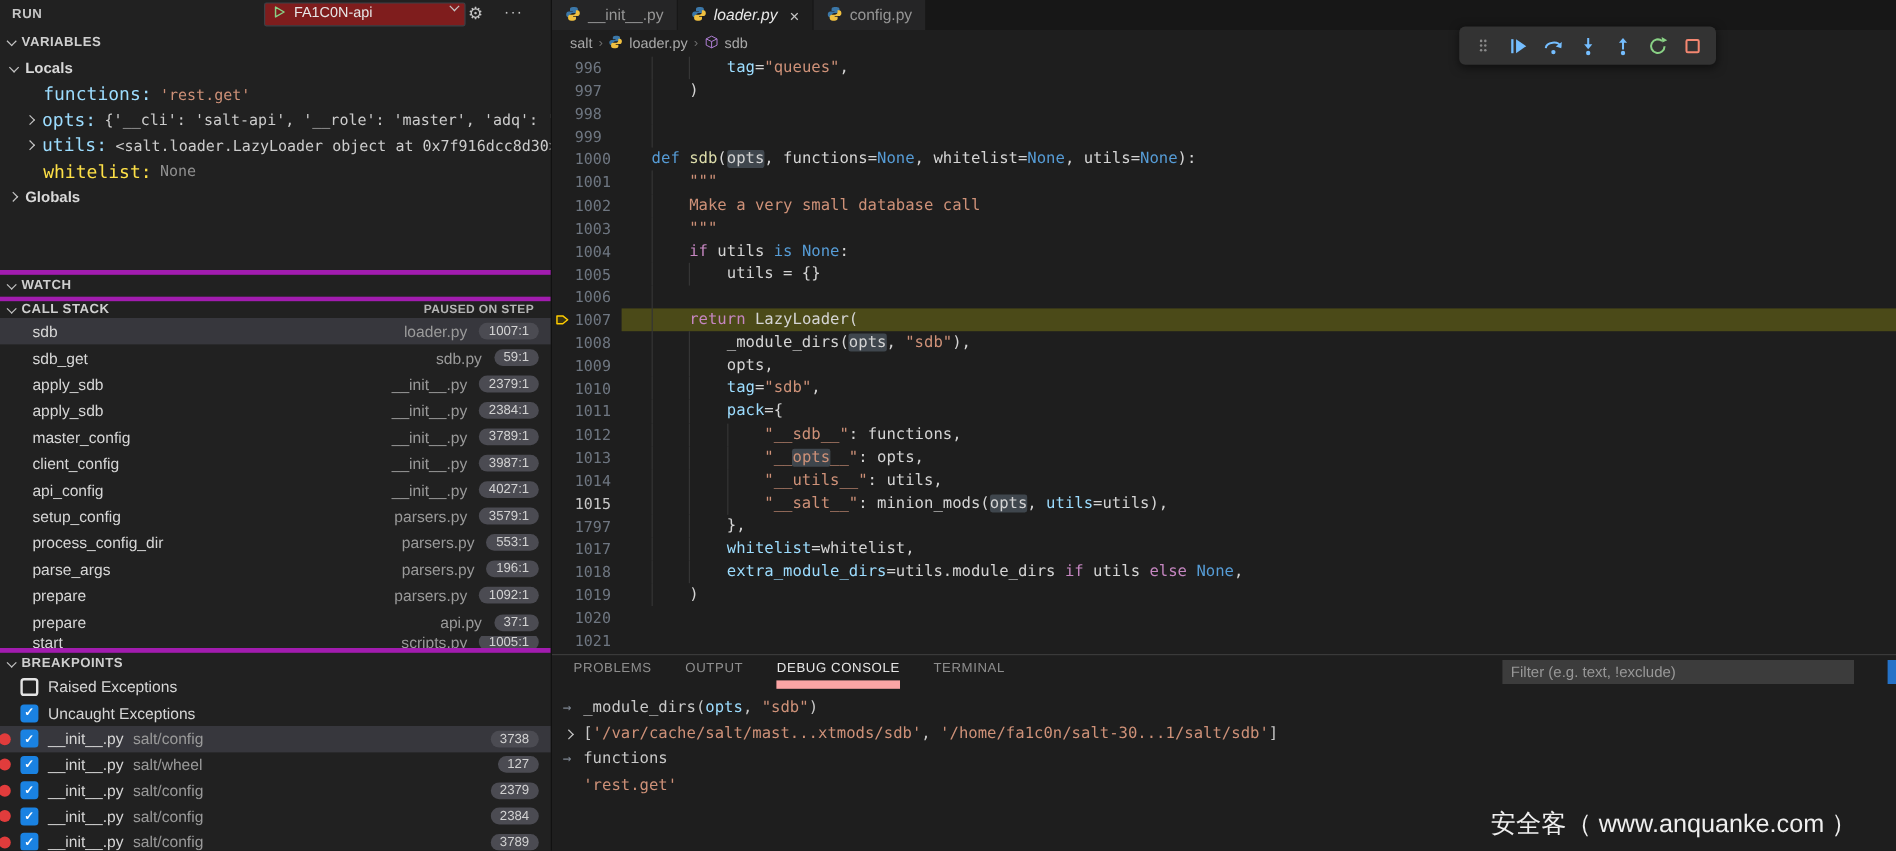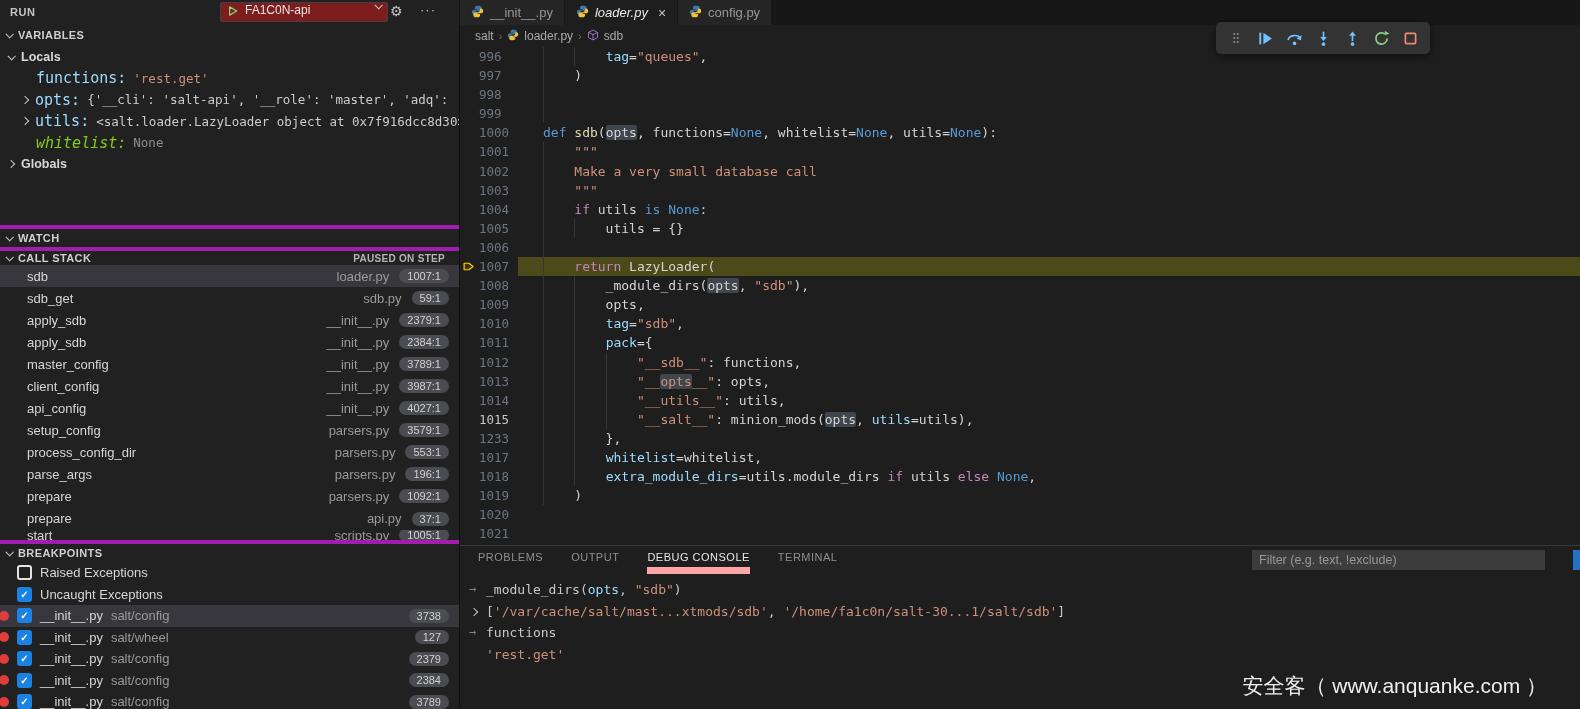--- a/index.html
+++ b/index.html
@@ -128,21 +128,21 @@
           <span class="chev right"></span>
           <span class="vname">opts:</span>
           <span class="vval plain">{'__cli': 'salt-api', '__role': 'master', 'adq': 'sdb://poc/…</span>
         </div>
         <div class="vrow item">
           <span class="chev right"></span>
           <span class="vname">utils:</span>
           <span class="vval plain">&lt;salt.loader.LazyLoader object at 0x7f916dcc8d30&gt;</span>
         </div>
         <div class="vrow item noexp">
-          <span class="vname" style="color: #84cc16; font-style: italic;">whitelist:</span>
+          <span class="vname" style="color: #fde047;">whitelist:</span>
           <span class="vval dim">None</span>
         </div>
         <div class="vrow">
           <span class="chev right"></span>
           <span class="lbl">Globals</span>
         </div>
       </div>
   </div>
 
   <div class="sec-watch">
@@ -426,21 +426,21 @@
         <span class="lnum">1014</span>
         <span class="lcode"><i class="guide" style="left: calc(0ch + 25px);"></i><i class="guide" style="left: calc(4ch + 25px);"></i><i class="guide" style="left: calc(8ch + 25px);"></i><span>            </span><span class="tk-str">"__utils__"</span><span>: utils,</span></span>
       </div>
       <div class="cline">
         <span class="lglyph"></span>
         <span class="lnum cur">1015</span>
         <span class="lcode"><i class="guide" style="left: calc(0ch + 25px);"></i><i class="guide" style="left: calc(4ch + 25px);"></i><i class="guide" style="left: calc(8ch + 25px);"></i><span>            </span><span class="tk-str">"__salt__"</span><span>: minion_mods(</span><span class="tk-hl">opts</span><span>, </span><span class="tk-prop">utils</span><span>=utils),</span></span>
       </div>
       <div class="cline">
         <span class="lglyph"></span>
-        <span class="lnum">1233</span>
+        <span class="lnum">1797</span>
         <span class="lcode"><i class="guide" style="left: calc(0ch + 25px);"></i><i class="guide" style="left: calc(4ch + 25px);"></i><span>        },</span></span>
       </div>
       <div class="cline">
         <span class="lglyph"></span>
         <span class="lnum">1017</span>
         <span class="lcode"><i class="guide" style="left: calc(0ch + 25px);"></i><i class="guide" style="left: calc(4ch + 25px);"></i><span>        </span><span class="tk-prop">whitelist</span><span>=whitelist,</span></span>
       </div>
       <div class="cline">
         <span class="lglyph"></span>
         <span class="lnum">1018</span>

